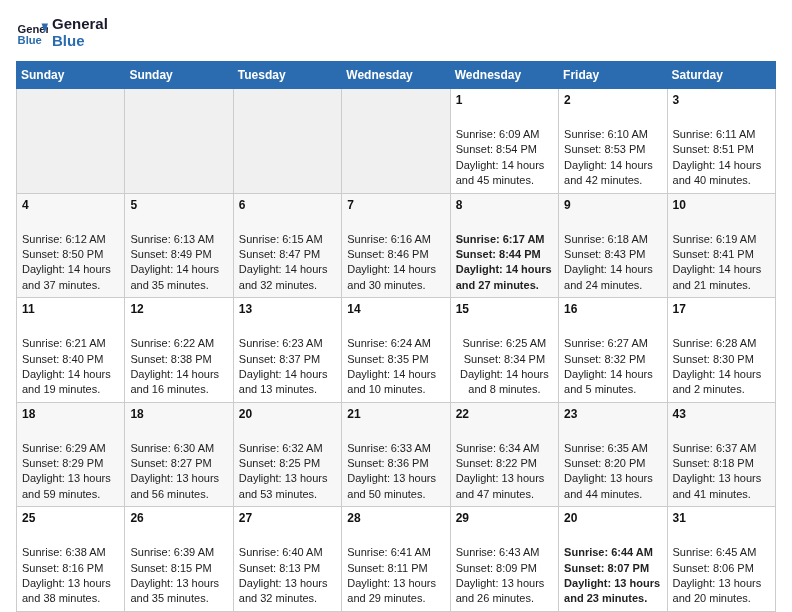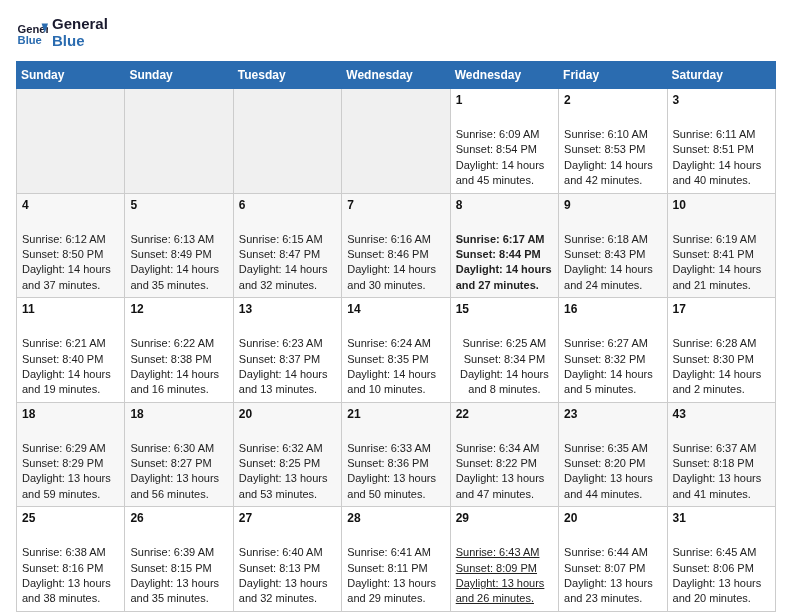--- a/index.html
+++ b/index.html
@@ -288,27 +288,27 @@
 Daylight: 13 hours and 32 minutes.</div>
         </td>
         <td>
           <div class="day-number">28</div>
           <div class="day-info" style="white-space: pre-line;">Sunrise: 6:41 AM
 Sunset: 8:11 PM
 Daylight: 13 hours and 29 minutes.</div>
         </td>
         <td>
           <div class="day-number">29</div>
-          <div class="day-info" style="white-space: pre-line; text-decoration: underline;">Sunrise: 6:43 AM
+          <div class="day-info" style="white-space: pre-line;">Sunrise: 6:43 AM
 Sunset: 8:09 PM
 Daylight: 13 hours and 26 minutes.</div>
         </td>
         <td>
           <div class="day-number">20</div>
-          <div class="day-info" style="white-space: pre-line;">Sunrise: 6:44 AM
+          <div class="day-info" style="white-space: pre-line; font-weight: bold;">Sunrise: 6:44 AM
 Sunset: 8:07 PM
 Daylight: 13 hours and 23 minutes.</div>
         </td>
         <td>
           <div class="day-number">31</div>
           <div class="day-info" style="white-space: pre-line;">Sunrise: 6:45 AM
 Sunset: 8:06 PM
 Daylight: 13 hours and 20 minutes.</div>
         </td>
       </tr>

